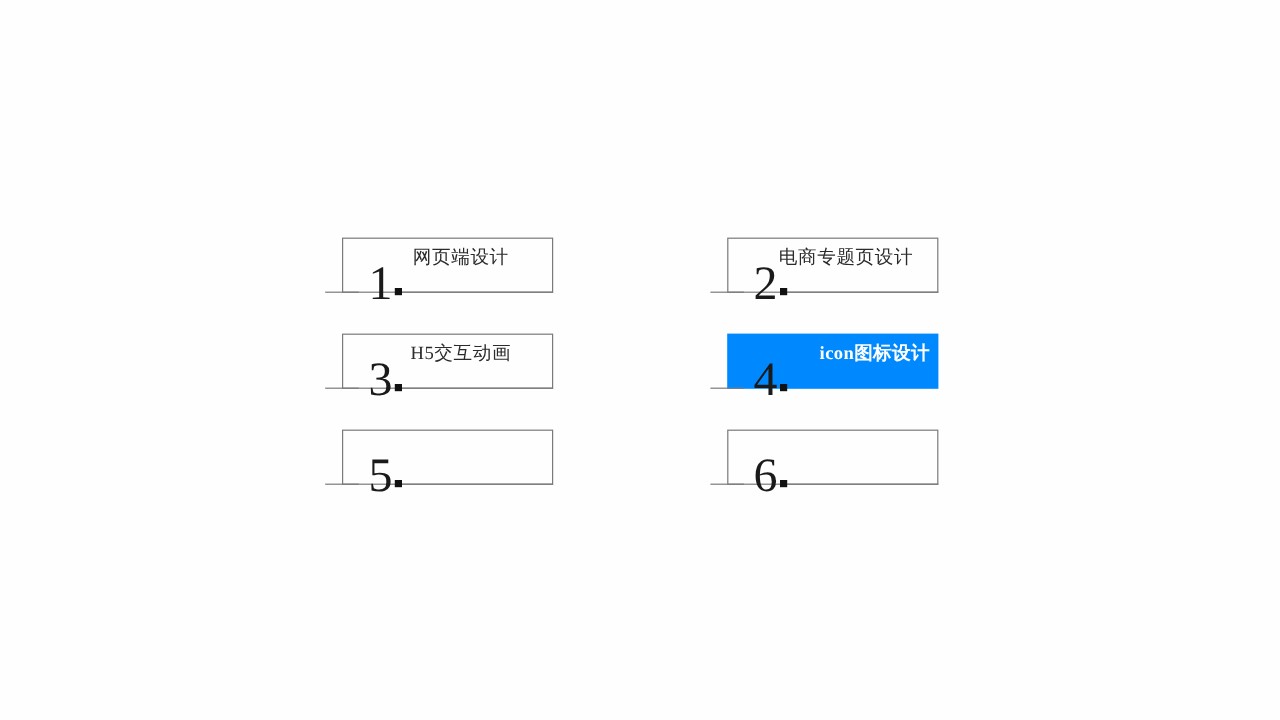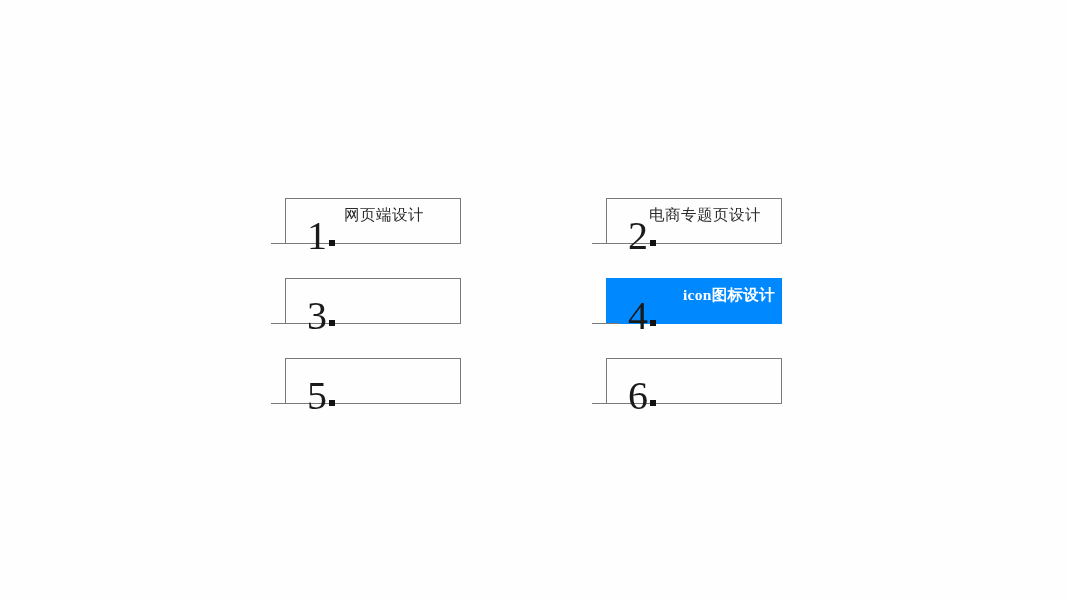--- a/index.html
+++ b/index.html
@@ -140,20 +140,21 @@
     <div class="rule-right"></div>
     <div class="item-label">电商专题页设计</div>
     <div class="item-number">2</div>
     <div class="item-marker"></div>
   </div>
 
   <div class="item" style="left:285px; top:278px;">
     <div class="item-frame"></div>
     <div class="rule-left"></div>
     <div class="rule-right"></div>
+    <div class="item-label">H5交互动画</div>
     <div class="item-number">3</div>
     <div class="item-marker"></div>
   </div>
 
   <div class="item filled" style="left:606px; top:278px; --accent:#0089ff;">
     <div class="item-frame"></div>
     <div class="rule-left"></div>
     <div class="item-label">icon图标设计</div>
     <div class="item-number">4</div>
     <div class="item-marker"></div>

